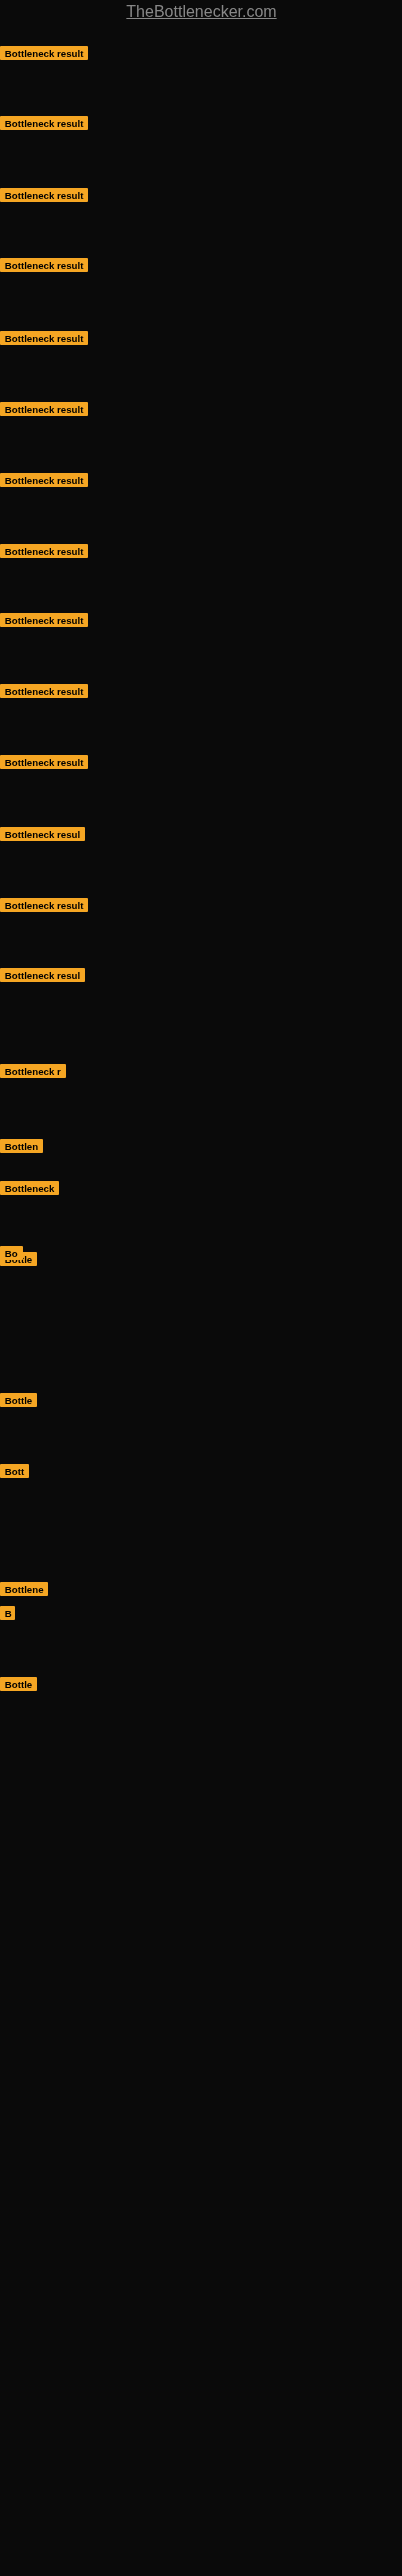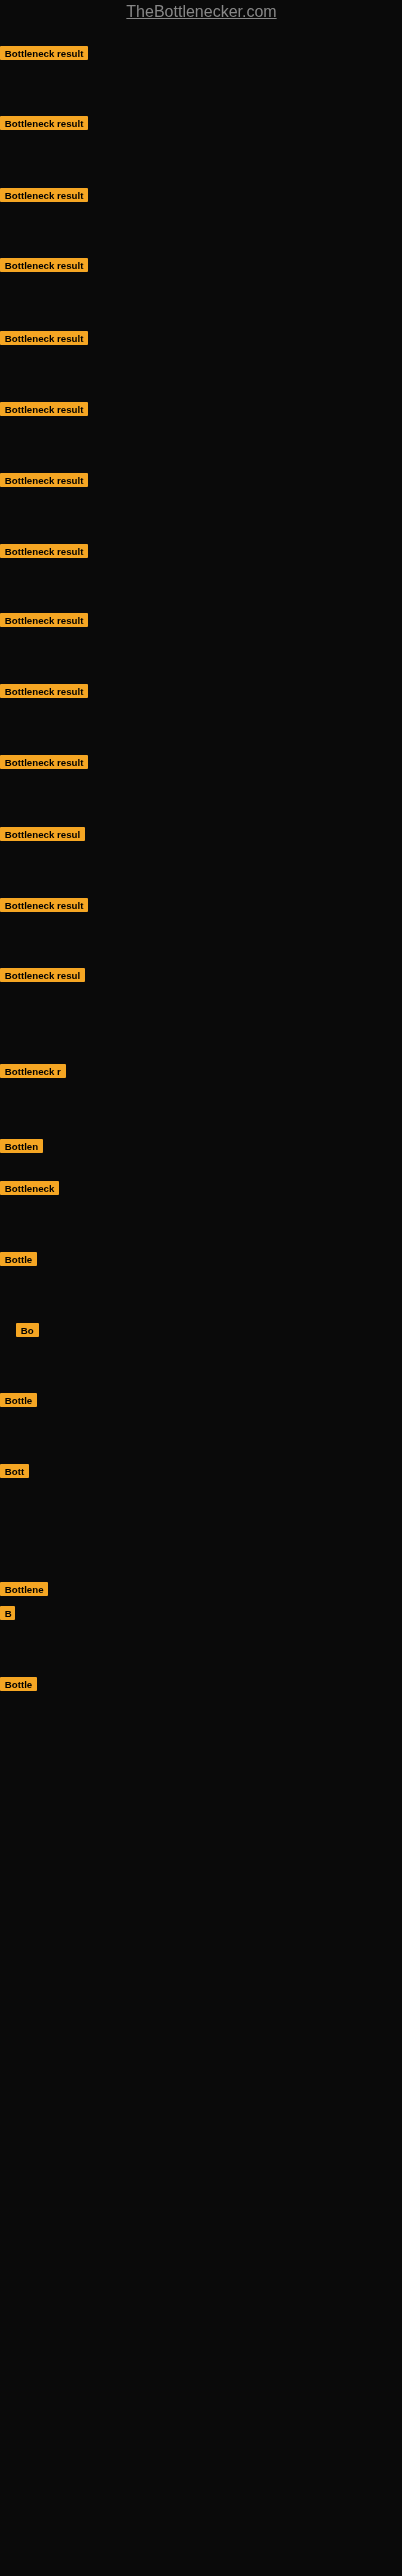--- a/index.html
+++ b/index.html
@@ -59,20 +59,20 @@
     <div class="badge-container" style="top: 613px; max-width: 125px;"><span class="bottleneck-badge" style="max-width: 125px;">Bottleneck result</span></div>
     <div class="badge-container" style="top: 684px; max-width: 126px;"><span class="bottleneck-badge" style="max-width: 126px;">Bottleneck result</span></div>
     <div class="badge-container" style="top: 755px; max-width: 121px;"><span class="bottleneck-badge" style="max-width: 121px;">Bottleneck result</span></div>
     <div class="badge-container" style="top: 827px; max-width: 111px;"><span class="bottleneck-badge" style="max-width: 111px;">Bottleneck resul</span></div>
     <div class="badge-container" style="top: 898px; max-width: 105px;"><span class="bottleneck-badge" style="max-width: 105px;">Bottleneck result</span></div>
     <div class="badge-container" style="top: 968px; max-width: 97px;"><span class="bottleneck-badge" style="max-width: 97px;">Bottleneck resul</span></div>
     <div class="badge-container" style="top: 1039px; max-width: 81px; margin-top: 25px;"><span class="bottleneck-badge" style="max-width: 81px;">Bottleneck r</span></div>
     <div class="badge-container" style="top: 1139px; max-width: 66px;"><span class="bottleneck-badge" style="max-width: 66px;">Bottlen</span></div>
     <div class="badge-container" style="top: 1181px; max-width: 64px;"><span class="bottleneck-badge" style="max-width: 64px;">Bottleneck</span></div>
     <div class="badge-container" style="top: 1252px; max-width: 48px;"><span class="bottleneck-badge" style="max-width: 48px;">Bottle</span></div>
-    <div class="badge-container" style="top: 1323px; max-width: 24px; margin-left: 16px;"><span class="bottleneck-badge" style="max-width: 24px;">Bo</span></div>
+    <div class="badge-container" style="top: 1246px; max-width: 24px;"><span class="bottleneck-badge" style="max-width: 24px;">Bo</span></div>
     <div class="badge-container" style="top: 1393px; max-width: 48px;"><span class="bottleneck-badge" style="max-width: 48px;">Bottle</span></div>
     <div class="badge-container" style="top: 1464px; max-width: 36px;"><span class="bottleneck-badge" style="max-width: 36px;">Bott</span></div>
     <div class="badge-container" style="top: 1535px; max-width: 56px;"><span class="bottleneck-badge" style="max-width: 56px; margin-top: 47px;">Bottlene</span></div>
     <div class="badge-container" style="top: 1606px; max-width: 14.5px;"><span class="bottleneck-badge" style="max-width: 14.5px;">B</span></div>
     <div class="badge-container" style="top: 1677px; max-width: 48px;"><span class="bottleneck-badge" style="max-width: 48px;">Bottle</span></div>
   </div>
 
 
 </body></html>

